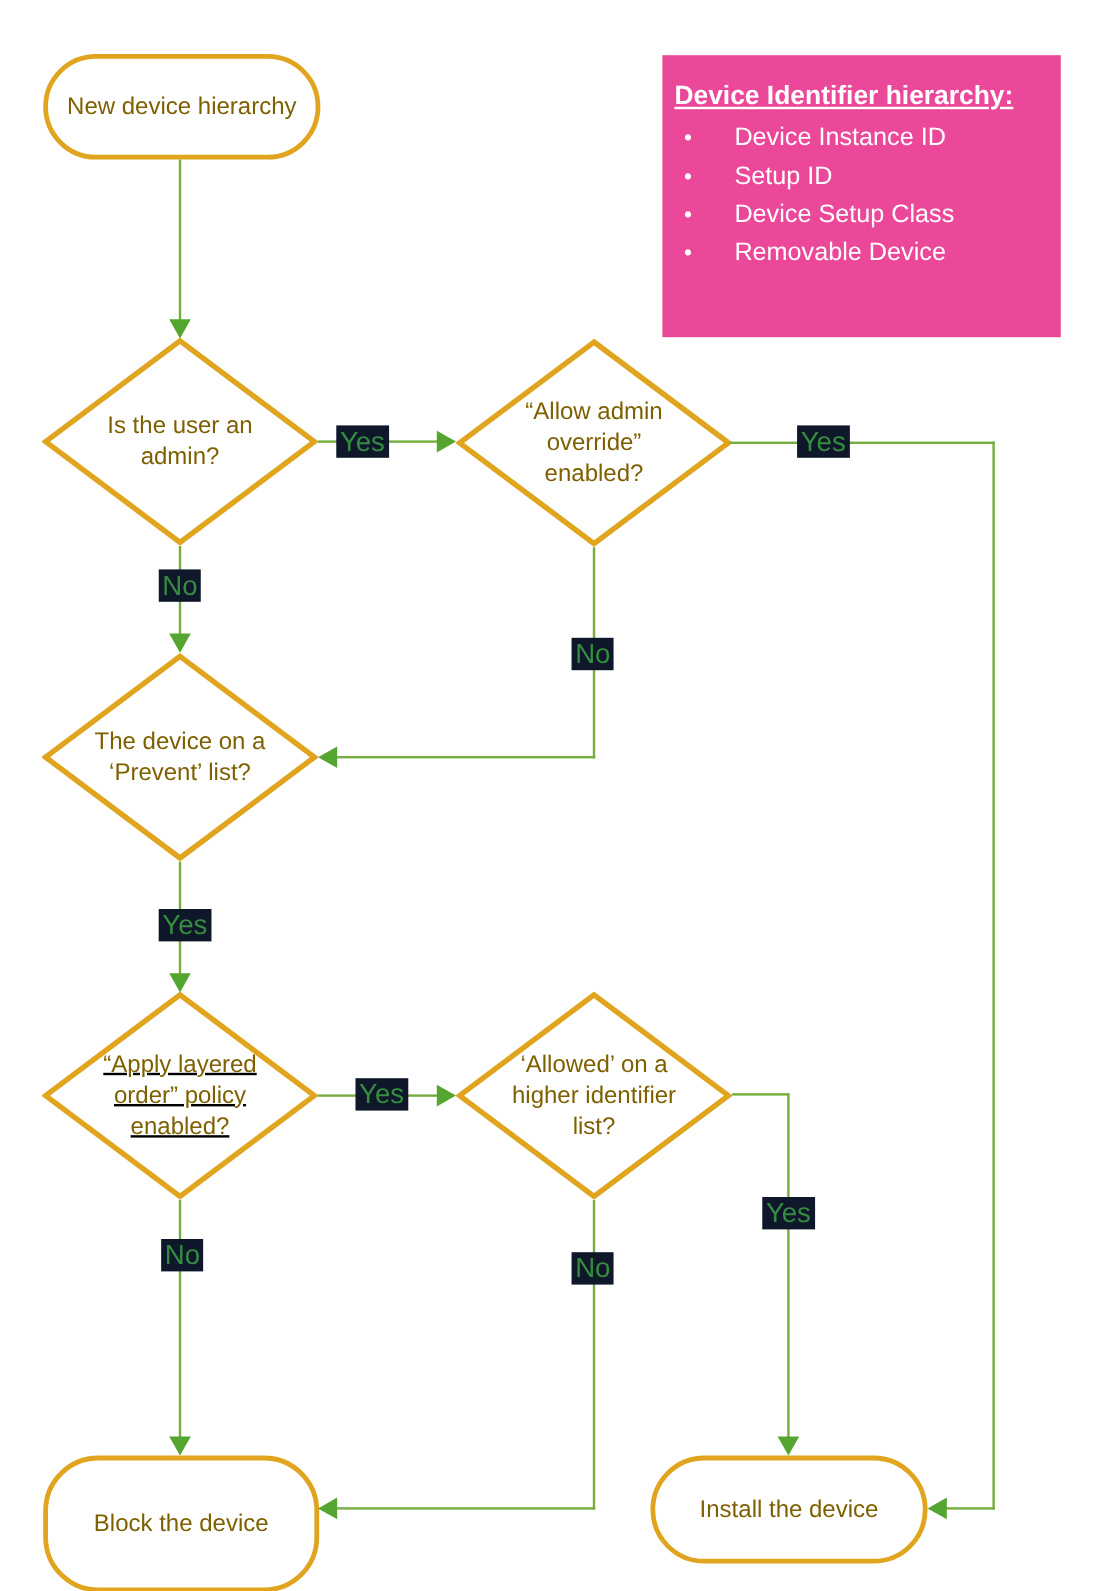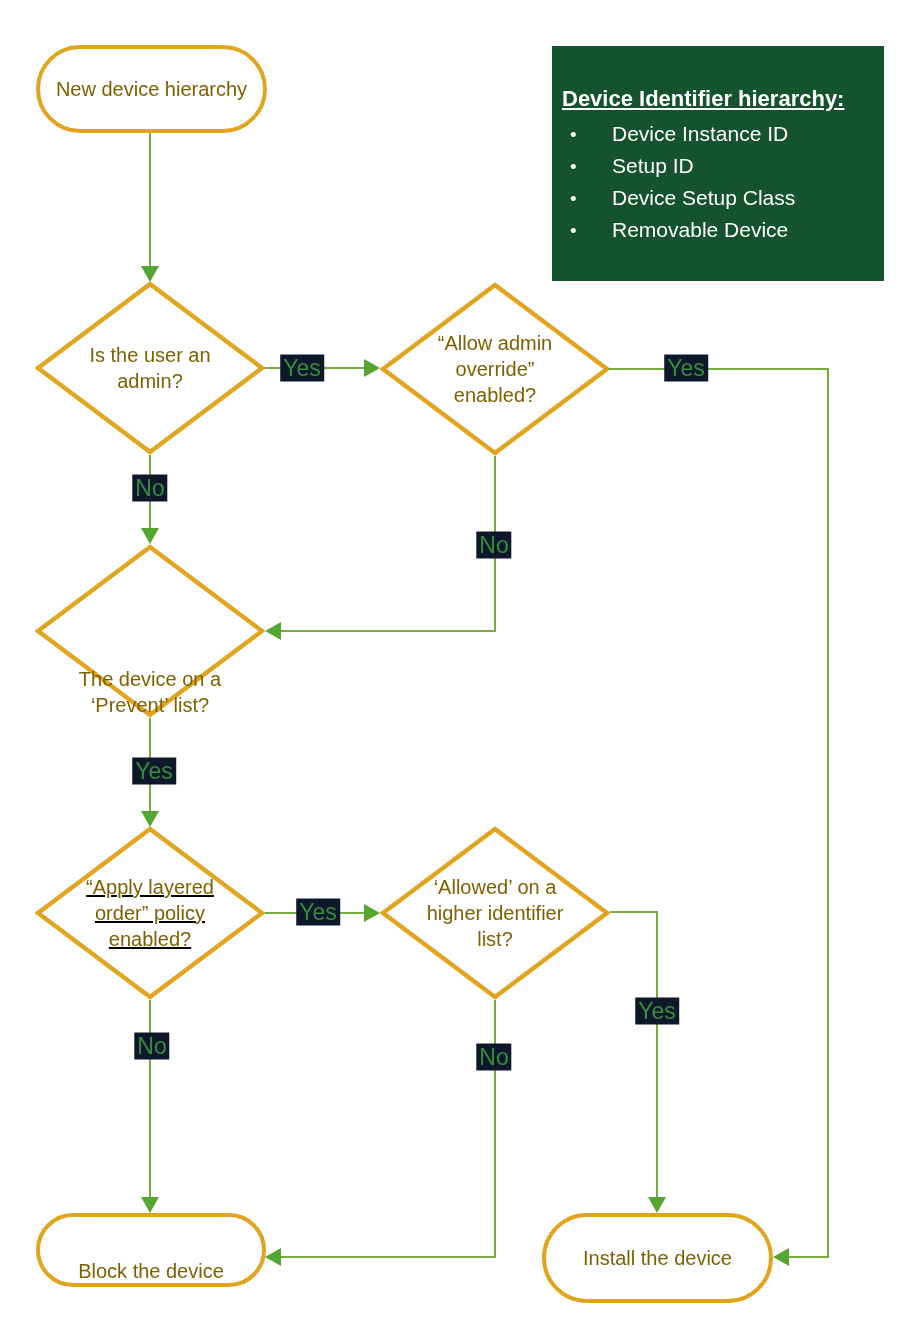--- a/index.html
+++ b/index.html
@@ -50,24 +50,24 @@
     background:#0f172a;
     color:#348C3F;
     font-size:23px;
     padding:0 3px;
     z-index:3;
   }
   
   .info-panel{
     position:absolute;
     left:552px;top:46px;width:332px;height:235px;
-    background:#14532d;
+    background:#ec4899;
     color:#ffffff;
     box-sizing:border-box;
-    padding:40px 10px 0 10px;
+    padding:21px 10px 0 10px;
     font-size:21px;
   }
   .info-title{
     font-weight:bold;
     text-decoration:underline;
     font-size:22px;
     margin-bottom:10px;
   }
   .bullet-row{display:flex;align-items:baseline;height:32px;}
   .bullet-dot{width:50px;padding-left:8px;box-sizing:border-box;font-size:19px;}
@@ -111,21 +111,21 @@
 
   <div class="diamond" style="left:380px;top:282px;width:230px;height:174px;">
     <svg width="230" height="174" viewBox="0 0 230 174">
       <polygon points="115,3 227,87 115,171 3,87" fill="#ffffff" stroke="#E0A41E" stroke-width="4.5"></polygon>
     </svg>
     <div class="dtext">“Allow admin
 override”
 enabled?</div>
   </div>
 
-  <div class="diamond" style="left:35px;top:544px;width:230px;height:174px;align-items:flex-end;">
+  <div class="diamond" style="left:35px;top:544px;width:230px;height:174px;">
     <svg width="230" height="174" viewBox="0 0 230 174">
       <polygon points="115,3 227,87 115,171 3,87" fill="#ffffff" stroke="#E0A41E" stroke-width="4.5"></polygon>
     </svg>
     <div class="dtext">The device on a
 ‘Prevent’ list?</div>
   </div>
 
   <div class="diamond" style="left:35px;top:826px;width:230px;height:174px;text-decoration:underline;">
     <svg width="230" height="174" viewBox="0 0 230 174">
       <polygon points="115,3 227,87 115,171 3,87" fill="#ffffff" stroke="#E0A41E" stroke-width="4.5"></polygon>
@@ -137,21 +137,21 @@
 
   <div class="diamond" style="left:380px;top:826px;width:230px;height:174px;">
     <svg width="230" height="174" viewBox="0 0 230 174">
       <polygon points="115,3 227,87 115,171 3,87" fill="#ffffff" stroke="#E0A41E" stroke-width="4.5"></polygon>
     </svg>
     <div class="dtext">‘Allowed’ on a
 higher identifier
 list?</div>
   </div>
 
-  <div class="terminator" style="left:36px;top:1213px;width:230px;height:74px;align-items:flex-end;">
+  <div class="terminator" style="left:36px;top:1213px;width:230px;height:114px;">
     <span>Block the device</span>
   </div>
 
   <div class="terminator" style="left:542px;top:1213px;width:231px;height:90px;">
     <span>Install the device</span>
   </div>
 
   <div class="line vline" style="left:149px;top:133px;height:134px;"></div>
   <div class="arrow arrow-down" style="left:141px;top:266px;"></div>
 

